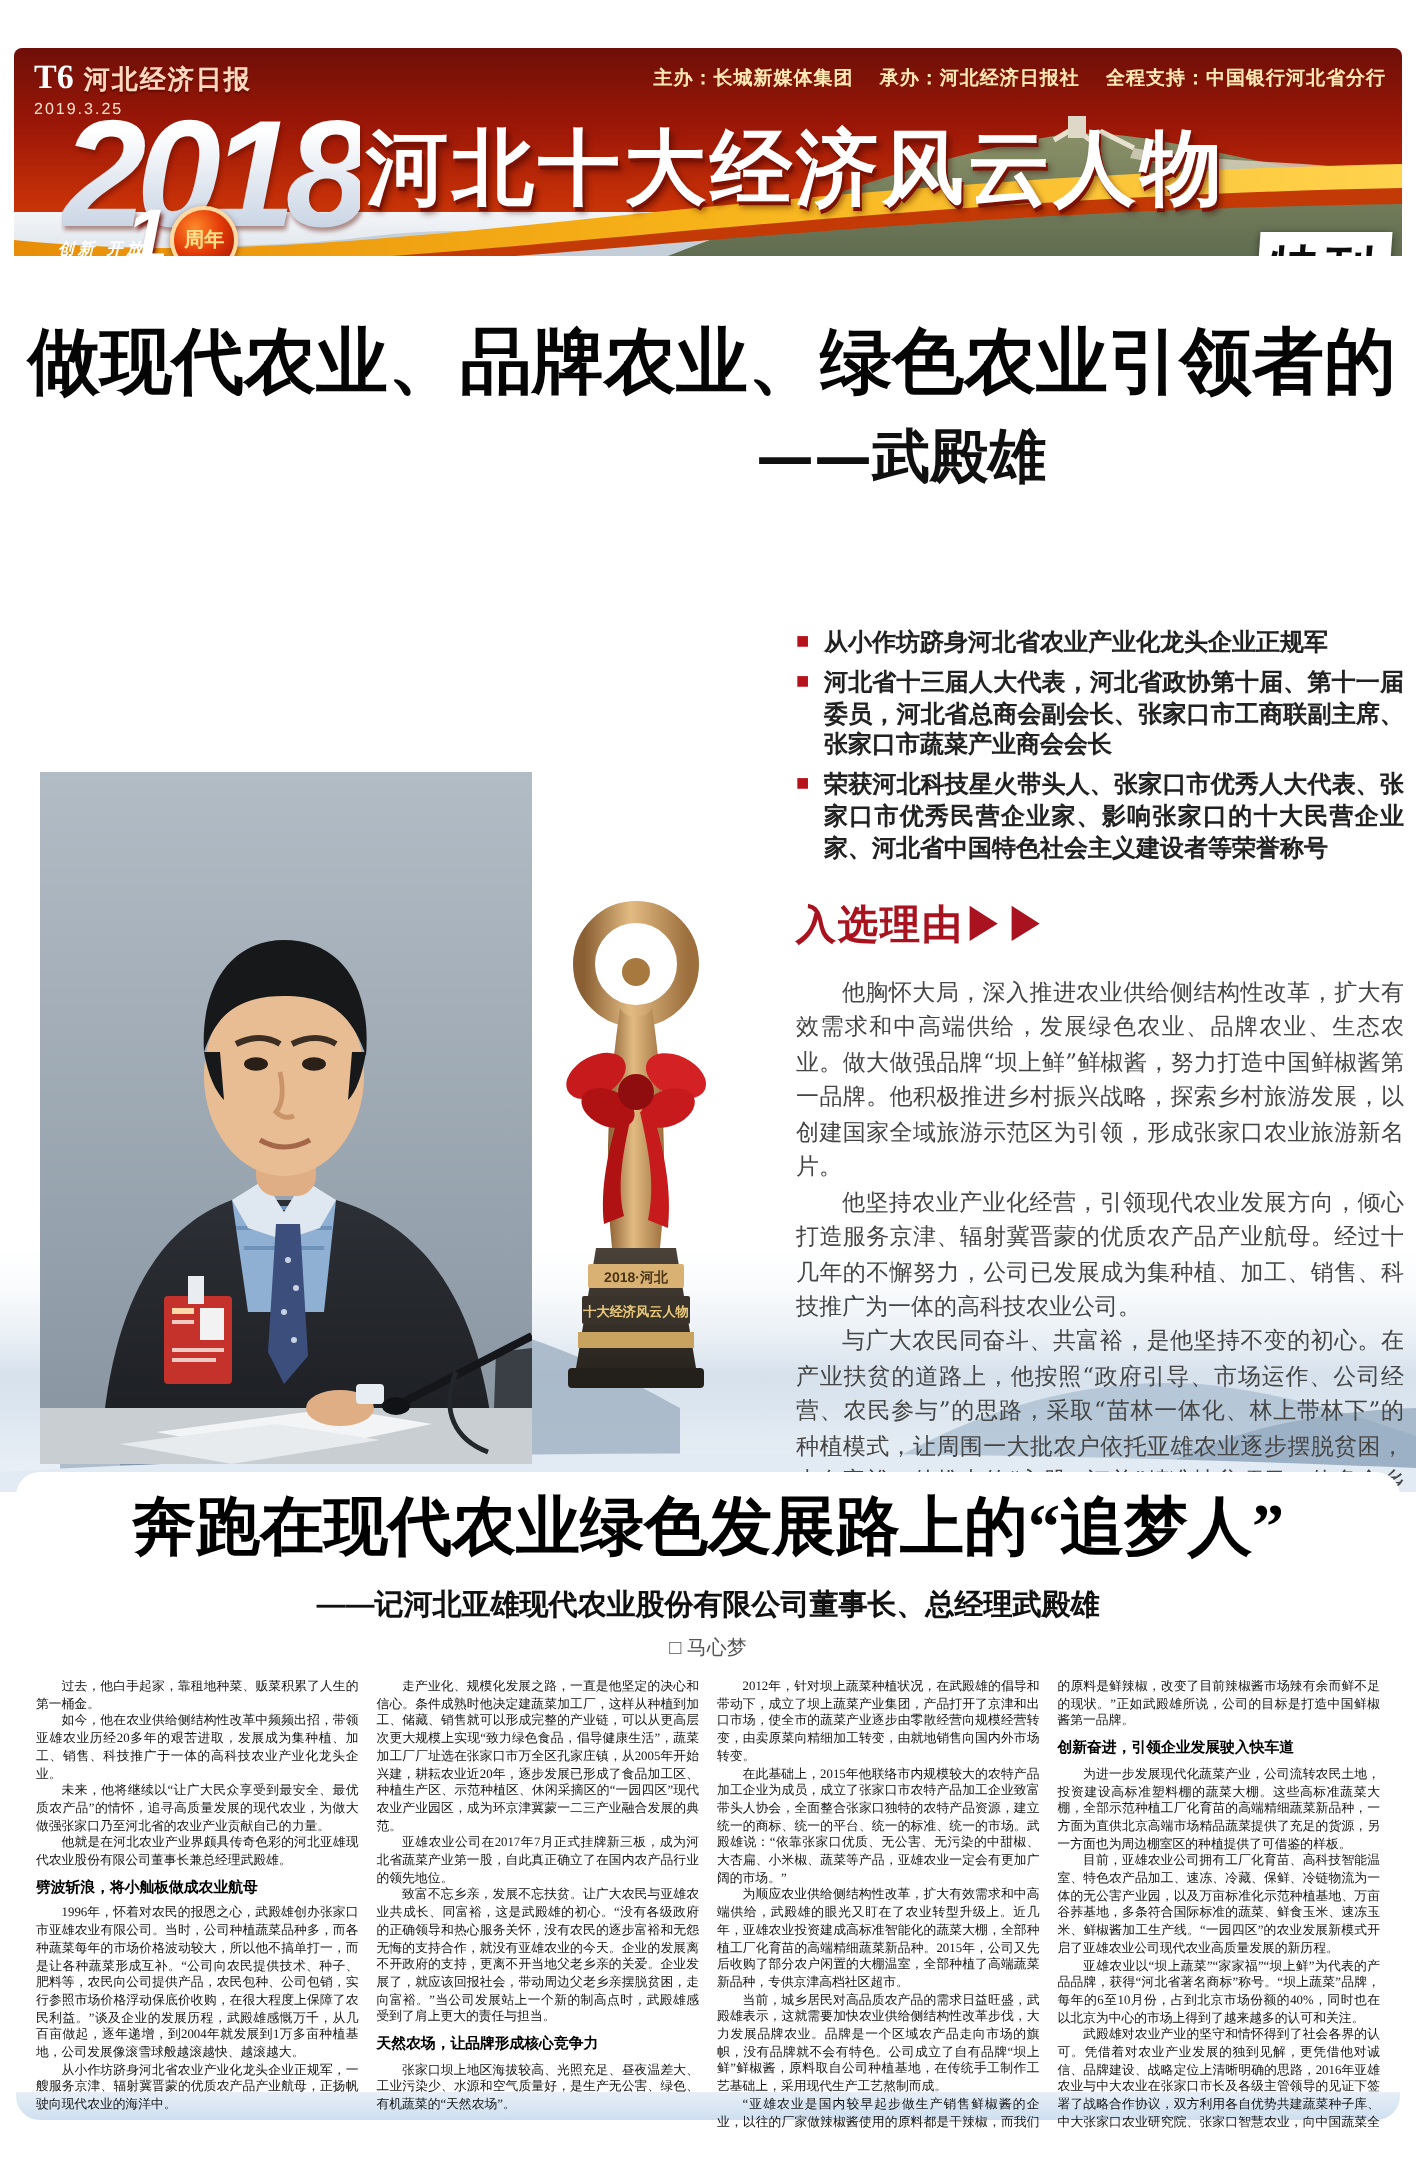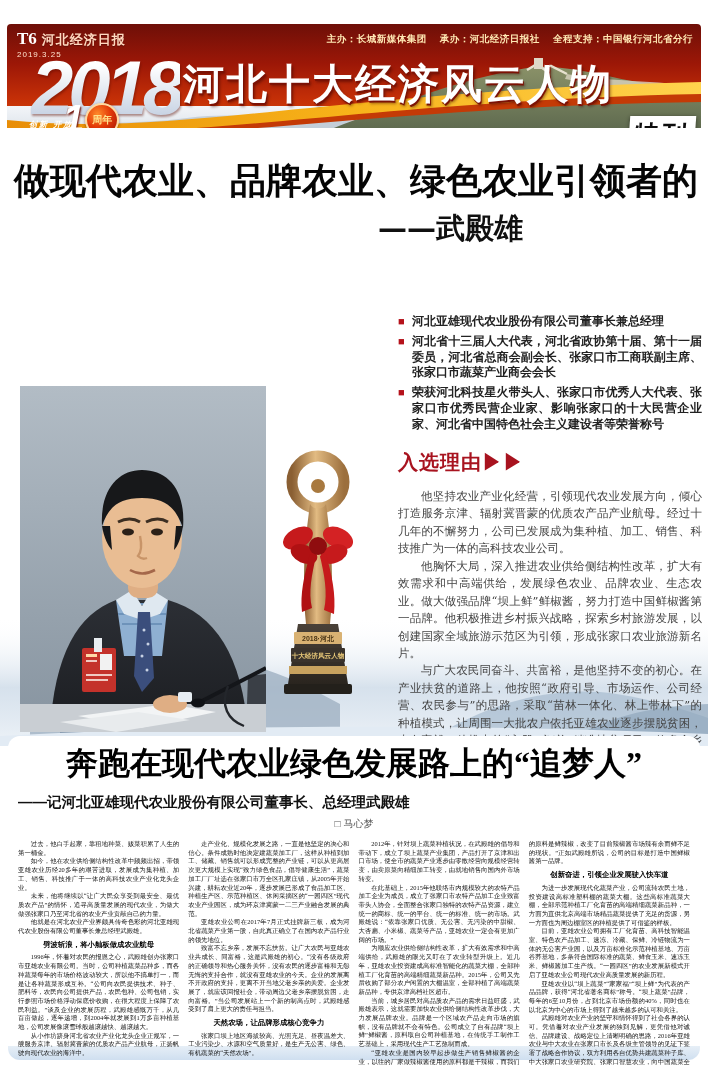--- a/index.html
+++ b/index.html
@@ -66,28 +66,28 @@
   .reason-list p { font-family:"DejaVu Serif",serif; font-size:11.5px; line-height:1.52; color:#454545;
                    text-indent:2em; text-align:justify; }
 
   
   .article-strip { position:absolute; left:8px; top:1044px; width:692px; height:16px; z-index:1;
                    background:linear-gradient(180deg,#eaf1f8,#cfdff0); border-radius:0 0 12px 12px; }
   .article-box { position:absolute; left:8px; top:736px; width:692px; height:310px; z-index:2;
                  background:#ffffff; border-radius:12px 12px 0 0; padding:6px 10px 0 10px; }
   .art-title { text-align:center; font-family:"Liberation Serif",serif; font-size:32px; font-weight:900;
                color:#000; letter-spacing:0; }
-  .art-subtitle { text-align:left; font-size:14.5px; font-weight:bold; color:#111; margin-top:7px; }
+  .art-subtitle { text-align:center; font-size:14.5px; font-weight:bold; color:#111; margin-top:7px; }
   .art-byline { text-align:center; font-size:10px; color:#555; margin-top:5px; }
   .art-columns { margin-top:9px; height:232px; overflow:hidden; columns:4; column-gap:9px;
                  font-family:"Liberation Serif",serif; font-size:6.4px; line-height:8.7px;
                  text-align:justify; color:#141414; }
   .art-columns p.para { text-indent:2em; }
   .art-columns h3.sub { font-family:Liberation Mono, monospace; font-size:7.4px; font-weight:bold;
-                        text-align:center; margin:5px 0 4px 0; color:#000; }
+                        margin:5px 0 4px 0; color:#000; }
 </style>
 </head>
 <body>
 
 <div class="page">
 
   <div class="banner">
     <svg class="scene" viewBox="0 0 694 130" aria-hidden="true">
       <defs>
         <linearGradient id="gMist" x1="0" y1="0" x2="0" y2="1">
@@ -263,28 +263,28 @@
       <text x="44" y="195" text-anchor="middle" font-size="7" fill="#4a3516" font-weight="bold">2018·河北</text>
       <rect x="17" y="202" width="54" height="14" rx="1" fill="#3a332c"></rect>
       <text x="44" y="212" text-anchor="middle" font-size="6.6" fill="#e9c979" font-weight="bold">十大经济风云人物</text>
       <rect x="15" y="220" width="58" height="8" fill="#c8a25f"></rect>
       <rect x="10" y="238" width="68" height="10" rx="2" fill="#23201b"></rect>
     </svg>
   </div>
 
   <div class="info-panel">
     <ul class="bullets">
-        <li>河北亚雄现代农业股份有限公司董事长兼总经理</li>
+        <li>从小作坊跻身河北省农业产业化龙头企业正规军</li>
         <li>河北省十三届人大代表，河北省政协第十届、第十一届委员，河北省总商会副会长、张家口市工商联副主席、张家口市蔬菜产业商会会长</li>
         <li>荣获河北科技星火带头人、张家口市优秀人大代表、张家口市优秀民营企业家、影响张家口的十大民营企业家、河北省中国特色社会主义建设者等荣誉称号</li>
       </ul>
     <div class="reason-title">入选理由▶▶</div>
     <div class="reason-list">
+        <p>他胸怀大局，深入推进农业供给侧结构性改革，扩大有效需求和中高端供给，发展绿色农业、品牌农业、生态农业。做大做强品牌“坝上鲜”鲜椒酱，努力打造中国鲜椒酱第一品牌。他积极推进乡村振兴战略，探索乡村旅游发展，以创建国家全域旅游示范区为引领，形成张家口农业旅游新名片。</p>
         <p>他坚持农业产业化经营，引领现代农业发展方向，倾心打造服务京津、辐射冀晋蒙的优质农产品产业航母。经过十几年的不懈努力，公司已发展成为集种植、加工、销售、科技推广为一体的高科技农业公司。</p>
-        <p>他胸怀大局，深入推进农业供给侧结构性改革，扩大有效需求和中高端供给，发展绿色农业、品牌农业、生态农业。做大做强品牌“坝上鲜”鲜椒酱，努力打造中国鲜椒酱第一品牌。他积极推进乡村振兴战略，探索乡村旅游发展，以创建国家全域旅游示范区为引领，形成张家口农业旅游新名片。</p>
         <p>与广大农民同奋斗、共富裕，是他坚持不变的初心。在产业扶贫的道路上，他按照“政府引导、市场运作、公司经营、农民参与”的思路，采取“苗林一体化、林上带林下”的种植模式，让周围一大批农户依托亚雄农业逐步摆脱贫困，走向富裕。他推出的“入股+订单”精准扶贫项目，使多个乡镇的上万农户实现脱贫致富。</p>
       </div>
   </div>
 
   <div class="article-strip"></div>
   <div class="article-box">
     <div class="art-title">奔跑在现代农业绿色发展路上的“追梦人”</div>
     <div class="art-subtitle">——记河北亚雄现代农业股份有限公司董事长、总经理武殿雄</div>
     <div class="art-byline">□ 马心梦</div>
     <div class="art-columns">

